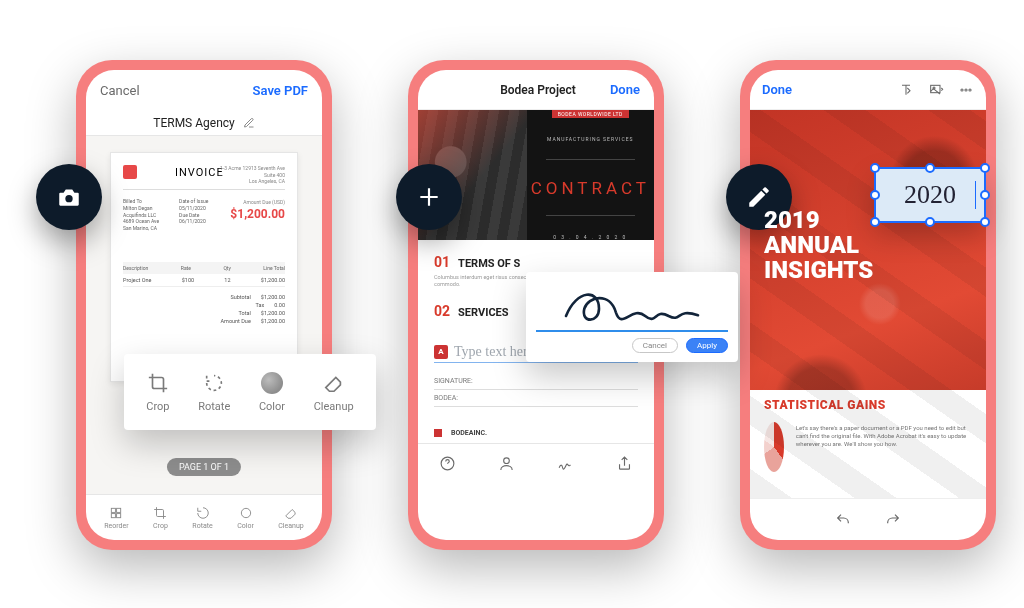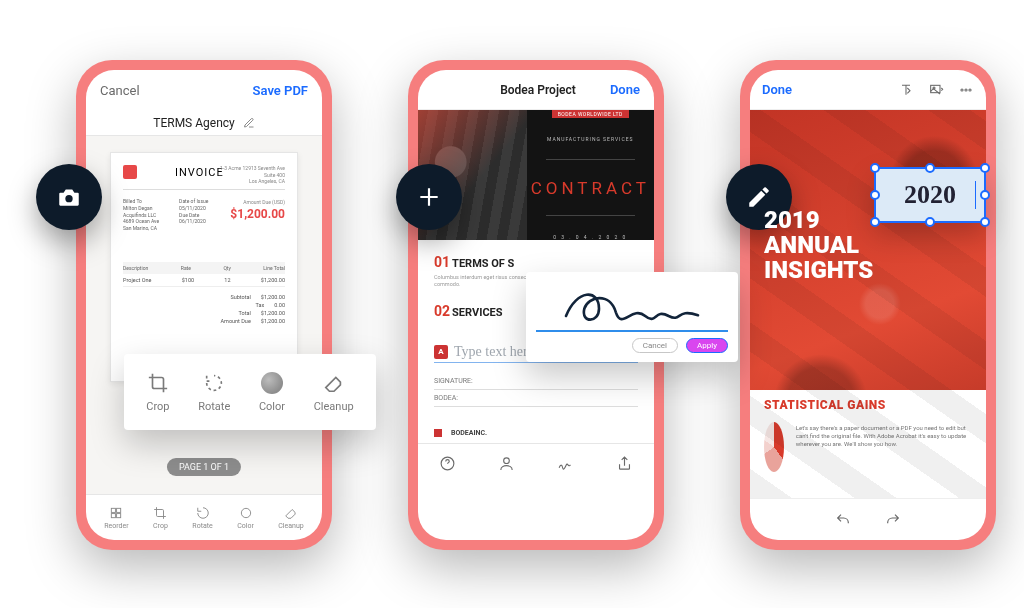--- a/index.html
+++ b/index.html
@@ -66,21 +66,21 @@
        repeating-linear-gradient(100deg,#2c2c2c 0 10px,#3a3a3a 10px 20px);}
   .p2 .hero .right{flex:1;background:#131313;color:#fff;display:flex;flex-direction:column;align-items:center;justify-content:space-between;gap:4px;}
   .p2 .hero .right .sub1{background:#c33;color:#fff;font-size:5px;padding:1px 6px;letter-spacing:.5px;}
   .p2 .hero .right .sub2{font-size:5px;letter-spacing:1px;color:#bbb;}
   .p2 .hero .right .big{font-size:17px;color:#d83a2b;letter-spacing:4px;font-weight:400;}
   .p2 .hero .right .sub3{font-size:5px;letter-spacing:2px;color:#bbb;}
   .p2 .hero .right hr{width:70%;border:none;border-top:1px solid #444;}
   .p2 .sections{padding:12px 16px 0;}
   .p2 .sec{margin-bottom:12px;}
   .p2 .sec .lbl{font-size:11px;font-weight:700;color:#222;}
-  .p2 .sec .num{color:#d83a2b;font-size:14px;font-weight:700;margin-right:2px;}
+  .p2 .sec .num{color:#d83a2b;font-size:14px;font-weight:700;margin-right:8px;}
   .p2 .sec .blurb{font-size:5.5px;color:#9a9a9a;line-height:1.35;margin-top:3px;display:block;}
   .p2 .type-row{display:flex;align-items:center;gap:6px;border-bottom:1px solid #82b4ef;margin:12px 16px 0;padding-bottom:2px;}
   .p2 .type-row .aicon{width:14px;height:14px;background:#c33;border-radius:2px;display:flex;align-items:center;justify-content:center;color:#fff;font-size:8px;font-weight:700;}
   .p2 .type-row .ph{color:#9fa6ae;font-size:14px;font-family:Georgia,serif;}
   .p2 .sig-labels{padding:10px 16px 12px;font-size:7px;color:#7a7a7a;}
   .p2 .sig-labels div{border-bottom:1px solid #ddd;padding:4px 0;}
   .p2 .brand-row{padding:10px 16px 6px;display:flex;align-items:center;gap:9px;font-size:7px;color:#444;font-weight:700;}
   .p2 .brand-row .dot{width:8px;height:8px;background:#c33;}
   .p2 .btm-nav{height:44px;border-top:1px solid #e6e6e6;display:flex;align-items:center;justify-content:space-around;}
   .p2 .btm-nav svg{width:17px;height:17px;stroke:#6a6a6a;fill:none;}
@@ -126,24 +126,24 @@
   .toolcard .tc svg{width:22px;height:22px;stroke:#7a7a7a;}
   .toolcard .tc .filled-circle{width:22px;height:22px;border-radius:50%;
      background:radial-gradient(circle at 35% 35%, #bcbcbc, #8d8d8d 70%);}
 
   .sigcard{position:absolute;left:526px;top:272px;width:212px;height:90px;background:#fff;border-radius:4px;
     box-shadow:0 14px 34px rgba(0,0,0,.22);padding:8px 10px 6px;}
   .sigcard .canvas{height:52px;border-bottom:2px solid #2f8deb;display:flex;align-items:center;justify-content:center;}
   .sigcard svg.signature{width:150px;height:44px;}
   .sigcard .btns{display:flex;justify-content:flex-end;gap:8px;margin-top:6px;}
   .sigcard .btns .b{font-size:8px;padding:2px 10px;border-radius:8px;border:1px solid #c7c7c7;color:#888;}
-  .sigcard .btns .b.apply{background:#d946ef;border-color:#1b6bff;color:#fff;}
+  .sigcard .btns .b.apply{background:#3b82f6;border-color:#1b6bff;color:#fff;}
 
   .yearchip{position:absolute;left:874px;top:167px;width:112px;height:56px;background:#dceaf7;border:2px solid #1b6bff;
-    display:flex;align-items:center;justify-content:center;font-size:26px;font-weight:700;color:#223;font-family:Georgia,serif;
+    display:flex;align-items:center;justify-content:center;font-size:26px;font-weight:400;color:#223;font-family:Georgia,serif;
     box-shadow:0 12px 28px rgba(0,0,0,.22);}
   .yearchip .h{position:absolute;width:10px;height:10px;border:2px solid #1b6bff;background:#fff;border-radius:50%;}
   .yearchip .h.tl{left:-6px;top:-6px;} .yearchip .h.tr{right:-6px;top:-6px;}
   .yearchip .h.bl{left:-6px;bottom:-6px;} .yearchip .h.br{right:-6px;bottom:-6px;}
   .yearchip .h.ml{left:-6px;top:50%;transform:translateY(-50%);} .yearchip .h.mr{right:-6px;top:50%;transform:translateY(-50%);}
   .yearchip .h.mt{top:-6px;left:50%;transform:translateX(-50%);} .yearchip .h.mb{bottom:-6px;left:50%;transform:translateX(-50%);}
   .yearchip .caret{position:absolute;right:8px;top:12px;bottom:12px;width:1.5px;background:#1b6bff;}
 
 </style>
 </head>

